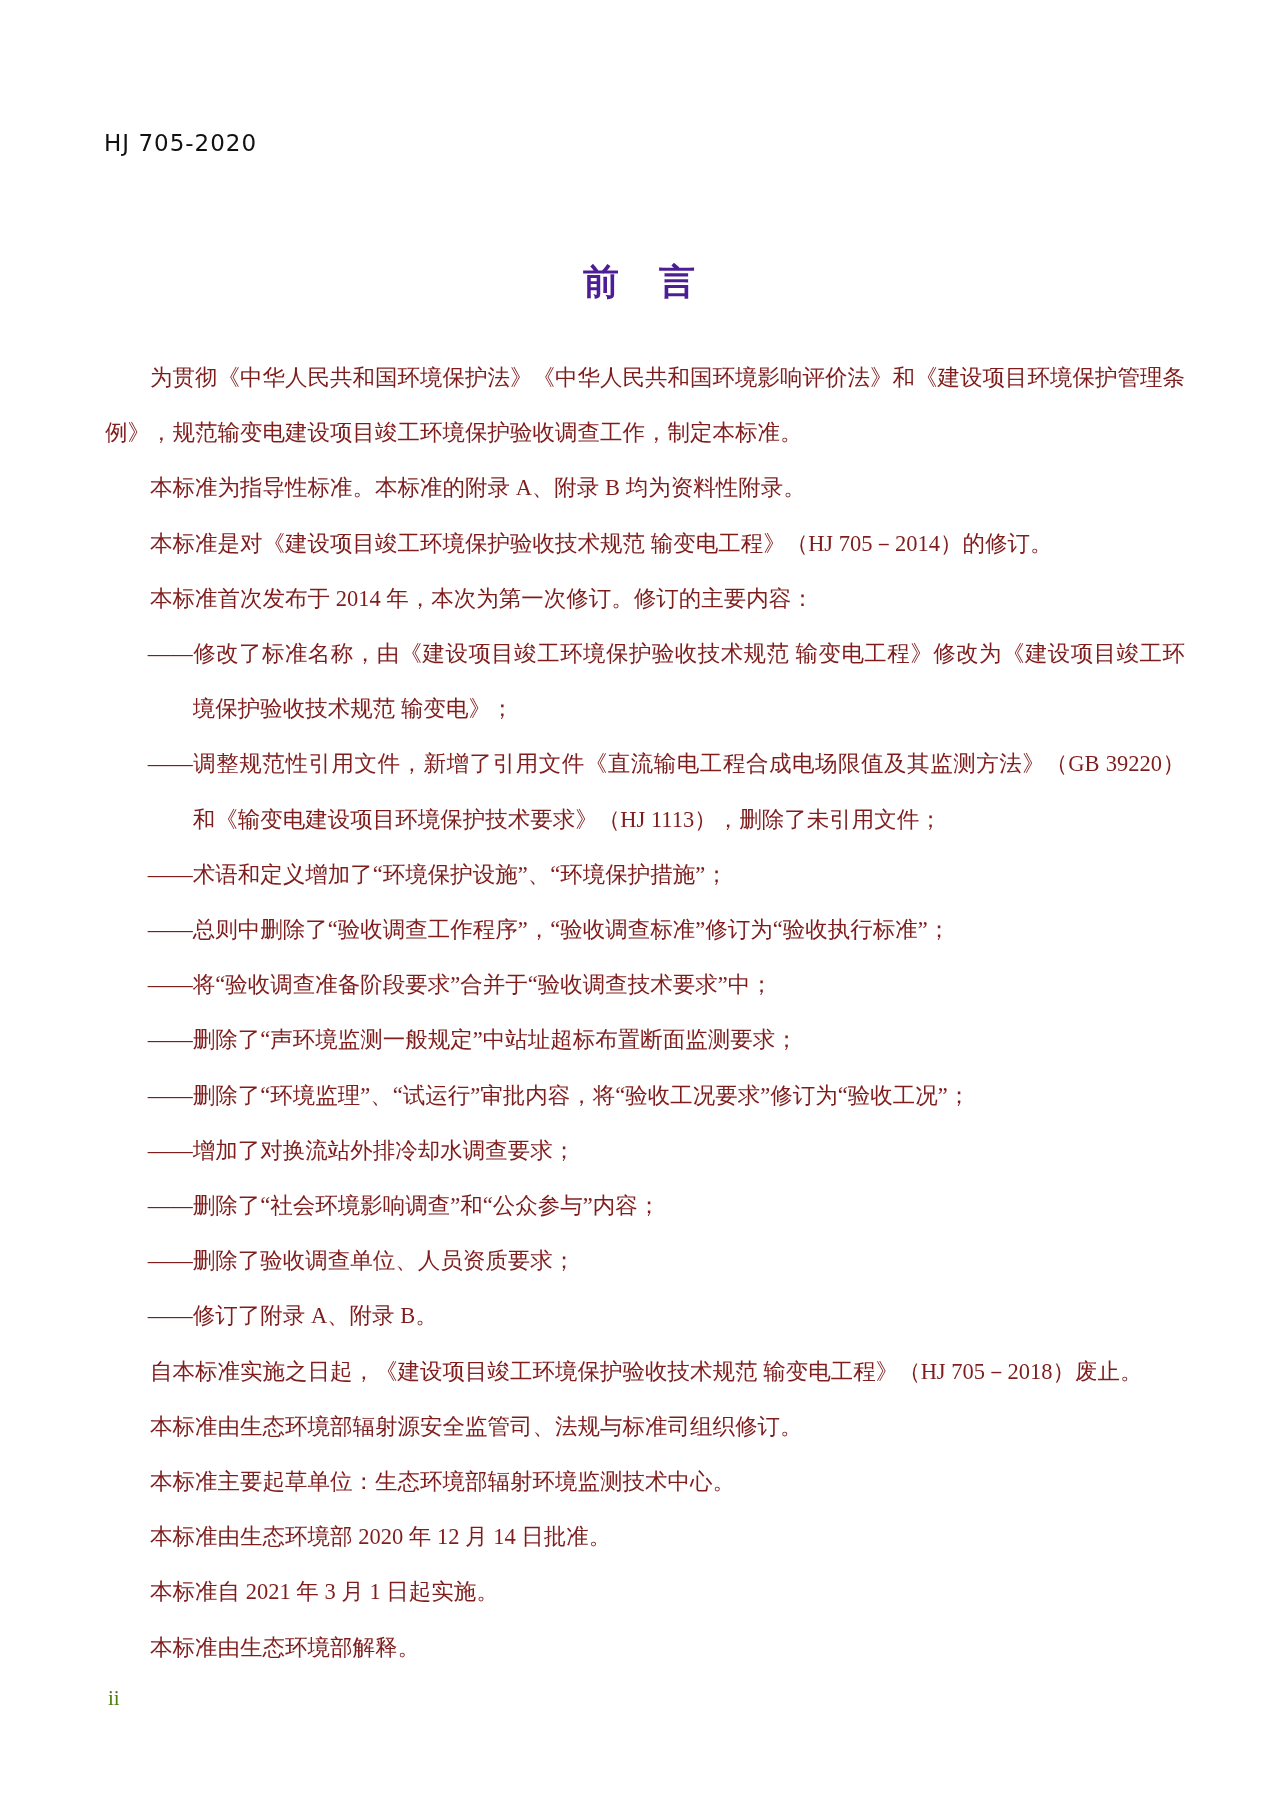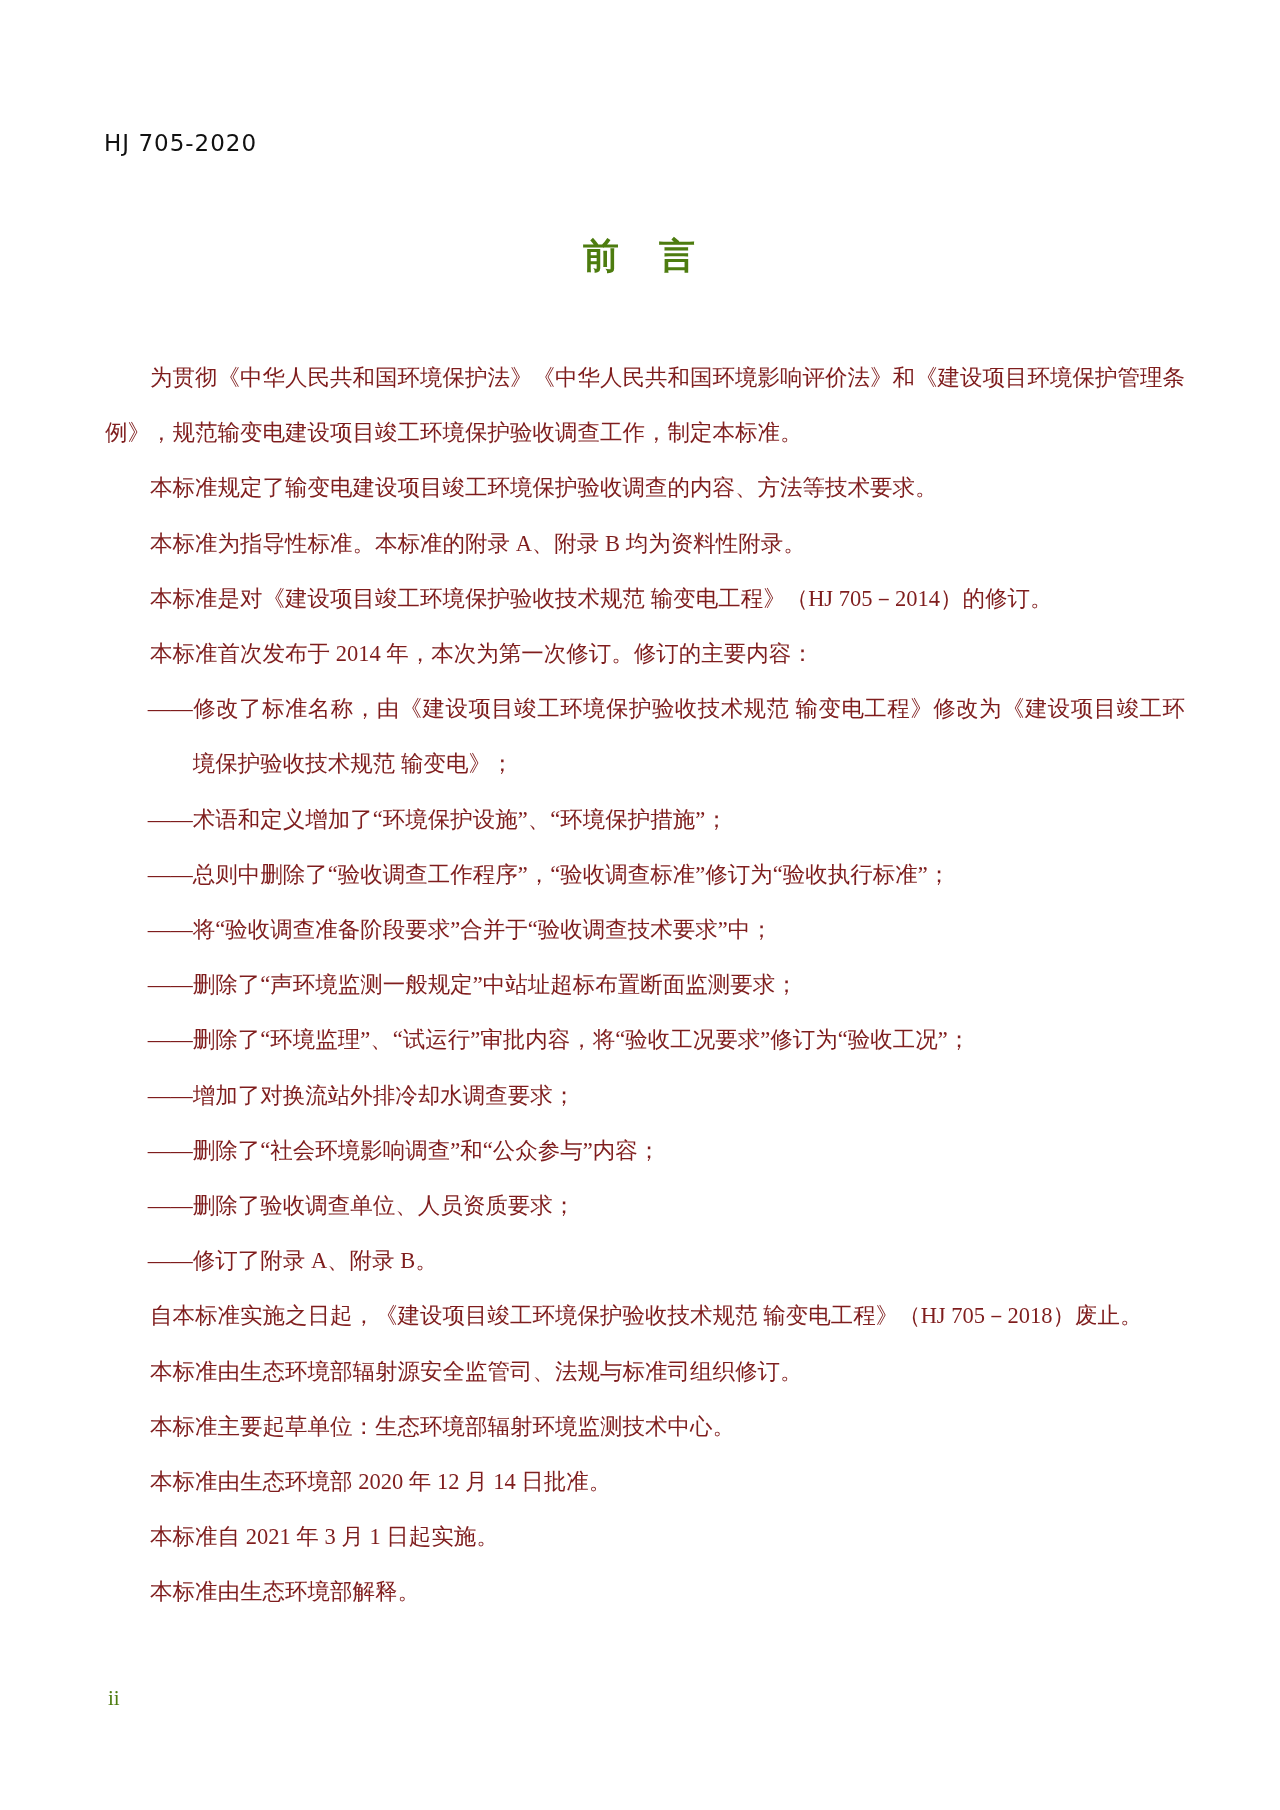--- a/index.html
+++ b/index.html
@@ -16,29 +16,29 @@
     top: 130px;
     left: 104px;
     font-family: "DejaVu Sans", sans-serif;
     font-size: 23px;
     letter-spacing: 1px;
     color: #111;
     white-space: nowrap;
   }
   .page-title {
     position: absolute;
-    top: 208px;
+    top: 234px;
     left: 0;
     width: 100%;
     text-align: center;
     font-family: "DejaVu Sans", sans-serif;
     font-weight: 700;
     font-size: 36px;
     letter-spacing: 2px;
-    color: #4d7c0f;
+    color: #4c1d95;
   }
   .body-text {
     position: absolute;
     top: 350px;
     left: 105px;
     width: 1080px;
     font-family: "Liberation Serif", "DejaVu Serif", serif;
     font-size: 22.5px;
     line-height: 55.2px;
     text-align: justify;
@@ -60,25 +60,25 @@
 <body>
 
 <div class="page">
 
   <div class="doc-code">HJ 705-2020</div>
 
   <h1 class="page-title">前　言</h1>
 
   <div class="body-text">
     <p class="para indent">为贯彻《中华人民共和国环境保护法》《中华人民共和国环境影响评价法》和《建设项目环境保护管理条例》，规范输变电建设项目竣工环境保护验收调查工作，制定本标准。</p>
-    <p class="para indent">本标准规定了输变电建设项目竣工环境保护验收调查的内容、方法等技术要求。</p>
     <p class="para indent">本标准为指导性标准。本标准的附录 A、附录 B 均为资料性附录。</p>
     <p class="para indent">本标准是对《建设项目竣工环境保护验收技术规范 输变电工程》（HJ 705－2014）的修订。</p>
     <p class="para indent">本标准首次发布于 2014 年，本次为第一次修订。修订的主要内容：</p>
     <p class="para dash">——修改了标准名称，由《建设项目竣工环境保护验收技术规范 输变电工程》修改为《建设项目竣工环境保护验收技术规范 输变电》；</p>
+    <p class="para dash">——调整规范性引用文件，新增了引用文件《直流输电工程合成电场限值及其监测方法》（GB 39220）和《输变电建设项目环境保护技术要求》（HJ 1113），删除了未引用文件；</p>
     <p class="para dash">——术语和定义增加了“环境保护设施”、“环境保护措施”；</p>
     <p class="para dash">——总则中删除了“验收调查工作程序”，“验收调查标准”修订为“验收执行标准”；</p>
     <p class="para dash">——将“验收调查准备阶段要求”合并于“验收调查技术要求”中；</p>
     <p class="para dash">——删除了“声环境监测一般规定”中站址超标布置断面监测要求；</p>
     <p class="para dash">——删除了“环境监理”、“试运行”审批内容，将“验收工况要求”修订为“验收工况”；</p>
     <p class="para dash">——增加了对换流站外排冷却水调查要求；</p>
     <p class="para dash">——删除了“社会环境影响调查”和“公众参与”内容；</p>
     <p class="para dash">——删除了验收调查单位、人员资质要求；</p>
     <p class="para dash">——修订了附录 A、附录 B。</p>
     <p class="para indent">自本标准实施之日起，《建设项目竣工环境保护验收技术规范 输变电工程》（HJ 705－2018）废止。</p>

